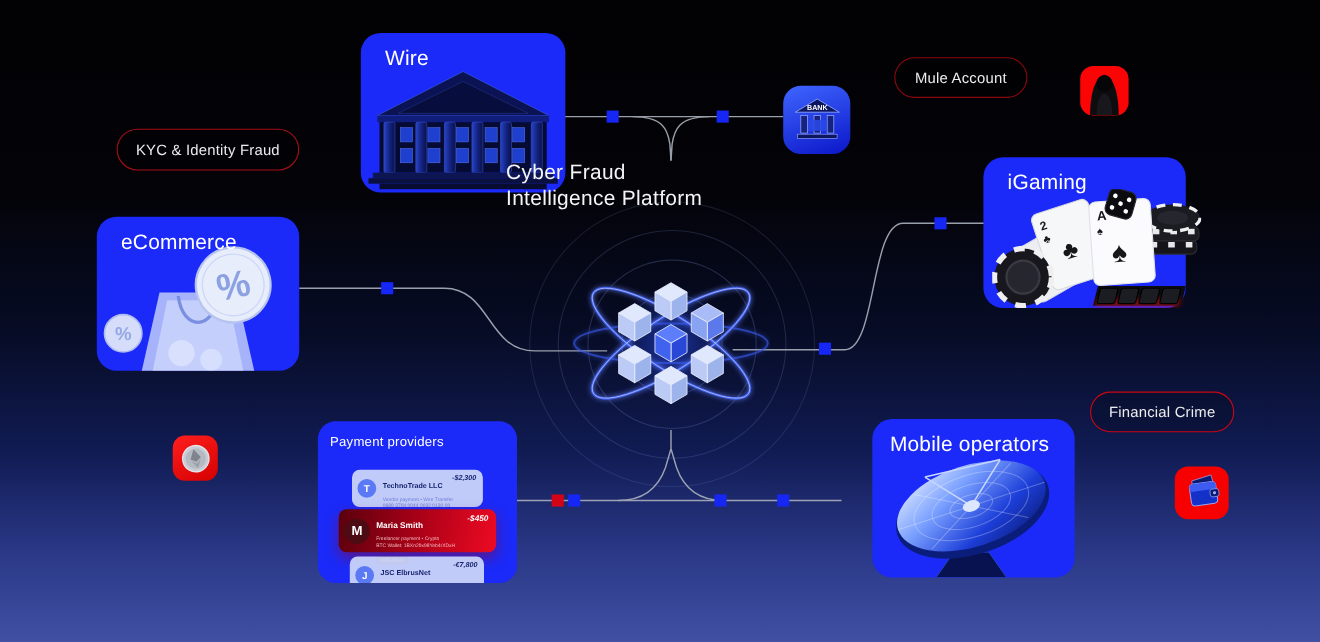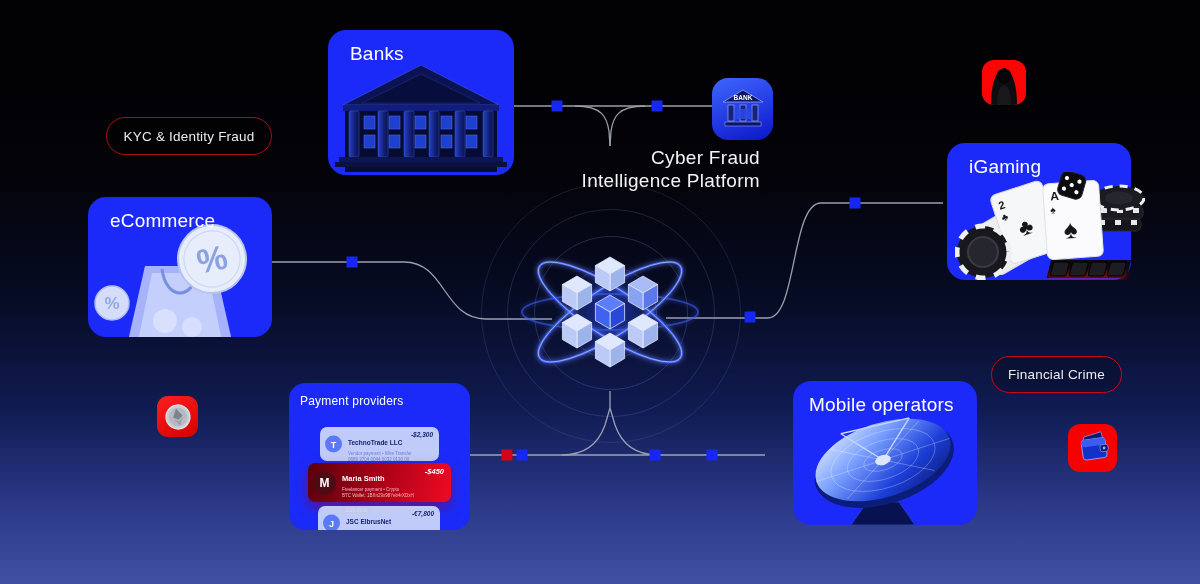--- a/index.html
+++ b/index.html
@@ -7,21 +7,21 @@
     font-family:"Liberation Sans",sans-serif;
     background:linear-gradient(180deg,#020204 0%,#030308 30%,#070c26 52%,#101b52 70%,#2a3887 86%,#4250a4 100%);}
   .card{position:absolute;background:#1b2af8;border-radius:18px;overflow:hidden;}
   .card.ov{overflow:visible;}
   .card-title{position:absolute;left:22px;top:13px;color:#fff;font-size:19px;font-weight:500;letter-spacing:.2px;z-index:3;}
   .pill{position:absolute;display:flex;align-items:center;justify-content:center;
     border:1.5px solid #a50f16;border-radius:19px;color:#ececef;font-size:13.5px;letter-spacing:.2px;background:rgba(0,0,0,.18);}
   .mini-icon{position:absolute;display:flex;align-items:center;justify-content:center;}
   .ring{position:absolute;border-radius:50%;border:1px solid rgba(128,148,212,.25);}
   .lines-svg,.atom-svg{position:absolute;}
-  .title{position:absolute;left:460px;top:146px;width:300px;text-align:right;color:#f4f4f6;
+  .title{position:absolute;left:460px;top:146px;width:300px;text-align:left;color:#f4f4f6;
     font-size:19px;line-height:23px;font-weight:500;letter-spacing:.3px;z-index:4;}
   
   .trow{position:absolute;border-radius:7px;}
   .trow.normal{background:rgba(206,217,250,.92);color:#16246e;}
   .trow.alert{background:linear-gradient(100deg,#5a000d 0%,#a30016 45%,#ee0a23 100%);color:#fff;
     box-shadow:0 5px 12px rgba(160,0,20,.5);}
   .t-avatar{position:absolute;left:5px;top:50%;transform:translateY(-50%);border-radius:50%;
     display:flex;align-items:center;justify-content:center;color:#fff;font-weight:700;}
   .trow.normal .t-avatar{width:17px;height:17px;background:#5b79f5;font-size:9px;}
   .trow.alert .t-avatar{width:23px;height:23px;background:#4d0b13;font-size:12px;}
@@ -133,21 +133,21 @@
         </g>
     </g>
   </svg>
 
   <div class="title">
     <div>Cyber Fraud</div>
     <div>Intelligence Platform</div>
   </div>
 
   <div class="card" style="left:328px;top:30px;width:186px;height:145px;">
-    <div class="card-title">Banks</div>
+    <div class="card-title">Wire</div>
     <svg width="180" height="118" viewBox="0 0 180 118" style="position:absolute;left:3px;bottom:-2px;">
       <defs>
           <linearGradient id="colG" x1="0" y1="0" x2="1" y2="0">
             <stop offset="0%" stop-color="#2743c6"></stop>
             <stop offset="55%" stop-color="#13227e"></stop>
             <stop offset="100%" stop-color="#0a1147"></stop>
           </linearGradient>
         </defs>
       <polygon points="90,6 168,46 12,46" fill="#0b1354" stroke="#3454d8" stroke-width=".7"></polygon>
       <polygon points="90,15 149,44 31,44" fill="#070d3d" stroke="#24388f" stroke-width=".5"></polygon>
@@ -186,30 +186,33 @@
       <g fill="#16227e" stroke="#8fa6ff" stroke-width=".7">
         <rect x="7" y="18" width="6" height="16"></rect>
           <rect x="19" y="18" width="6" height="16"></rect>
           <rect x="31" y="18" width="6" height="16"></rect>
       </g>
       <rect x="13.5" y="22" width="17" height="10" fill="#2a49e8" opacity=".85"></rect>
       <rect x="4" y="35" width="36" height="4" fill="#0d1660" stroke="#8fa6ff" stroke-width=".6"></rect>
     </svg>
   </div>
 
+  <div class="pill" style="left:813px;top:52px;width:119px;height:35px;border-color:#8c080e;">
+    <span>Mule Account</span>
+  </div>
 
   <div class="mini-icon" style="left:982px;top:60px;width:44px;height:45px;border-radius:12px;background:#fb0405;overflow:hidden;">
     <svg width="44" height="45" viewBox="0 0 44 45">
       <path d="M9,45 C9,24 14,10 22,8 C30,10 35,24 35,45 Z" fill="#0d0d10"></path>
       <circle cx="22" cy="16" r="7.5" fill="#060608"></circle>
       <path d="M15,45 C15,33 17,26 22,25 C27,26 29,33 29,45 Z" fill="#17171c"></path>
     </svg>
   </div>
 
-  <div class="card ov" style="left:947px;top:143px;width:184px;height:137px;">
+  <div class="card ov" style="left:894px;top:143px;width:184px;height:137px;">
     <div class="card-title">iGaming</div>
     <svg width="190" height="108" viewBox="0 0 190 108" style="position:absolute;left:8px;bottom:0;">
       <defs>
           <filter id="redGlow" x="-50%" y="-50%" width="200%" height="200%">
             <feGaussianBlur stdDeviation="3"></feGaussianBlur>
           </filter>
         </defs>
 
       <g>
         <rect x="138" y="46" width="48" height="13" rx="5" fill="#15151a" stroke="#2c2c33"></rect>

